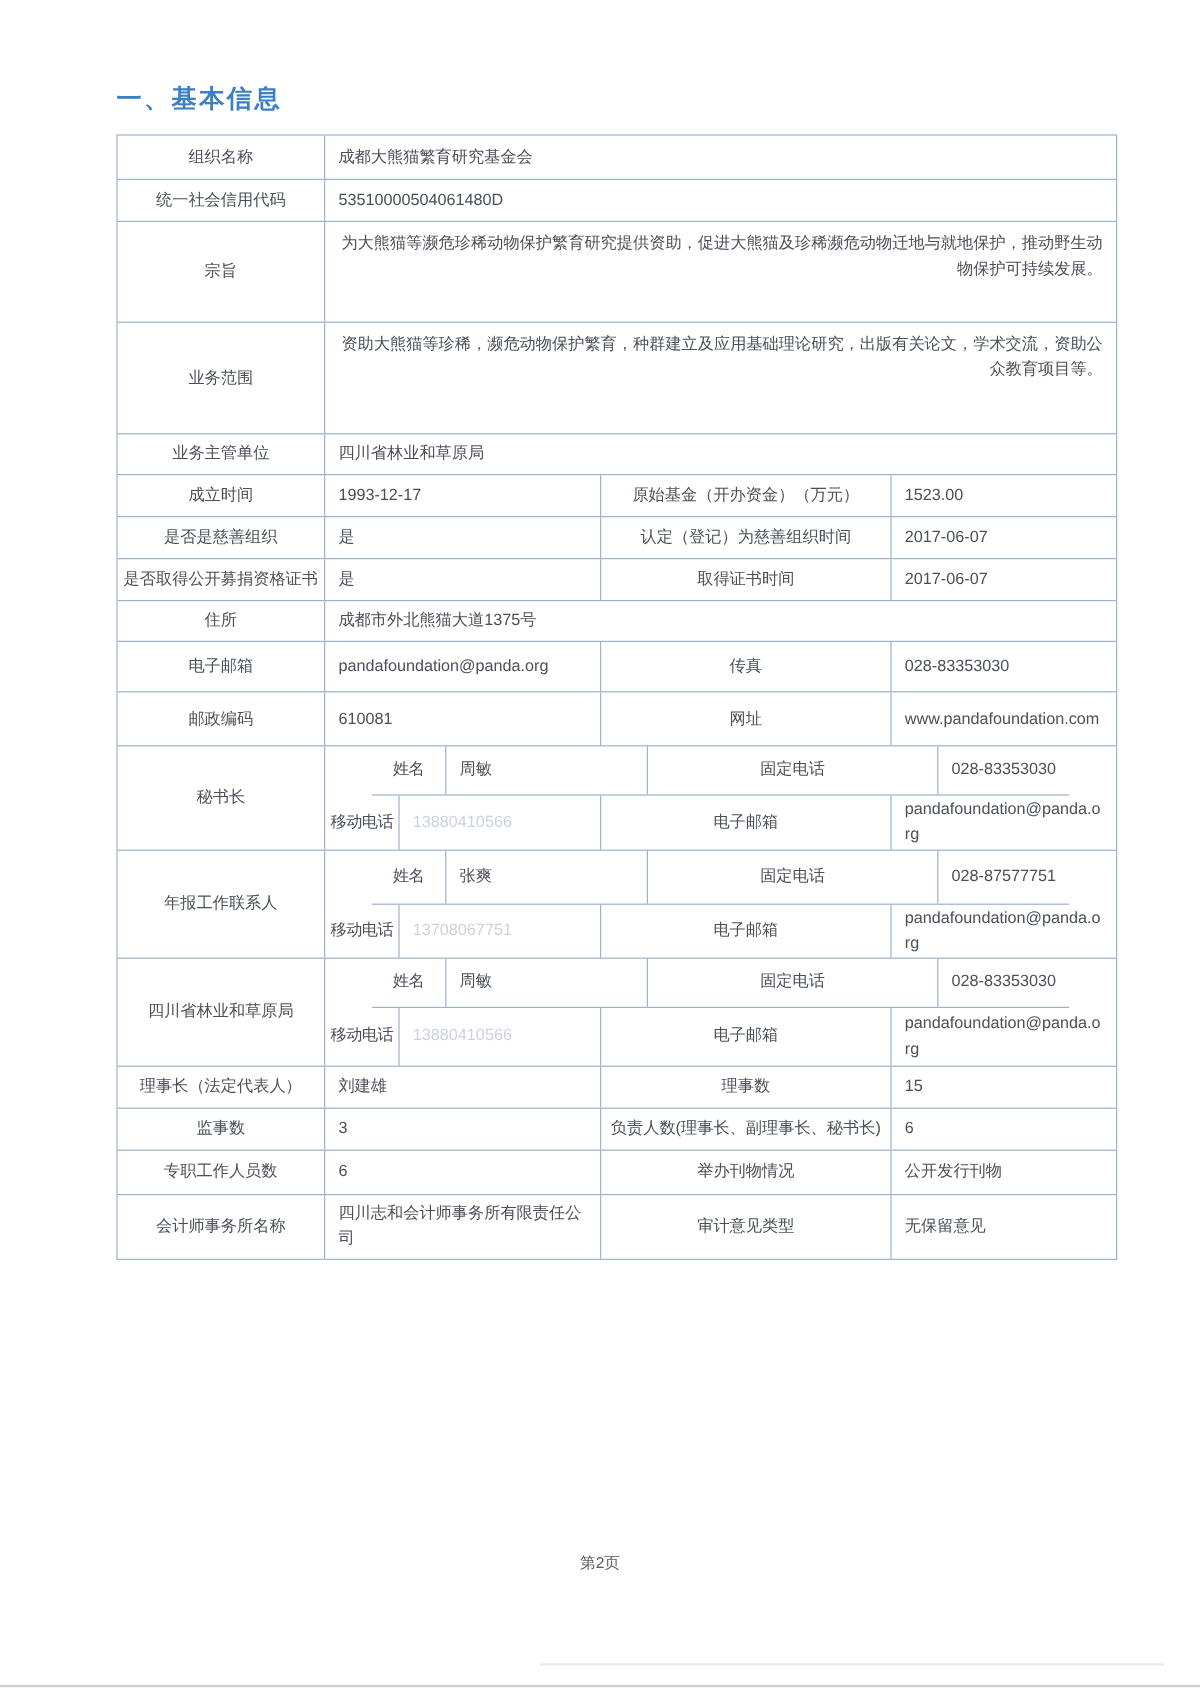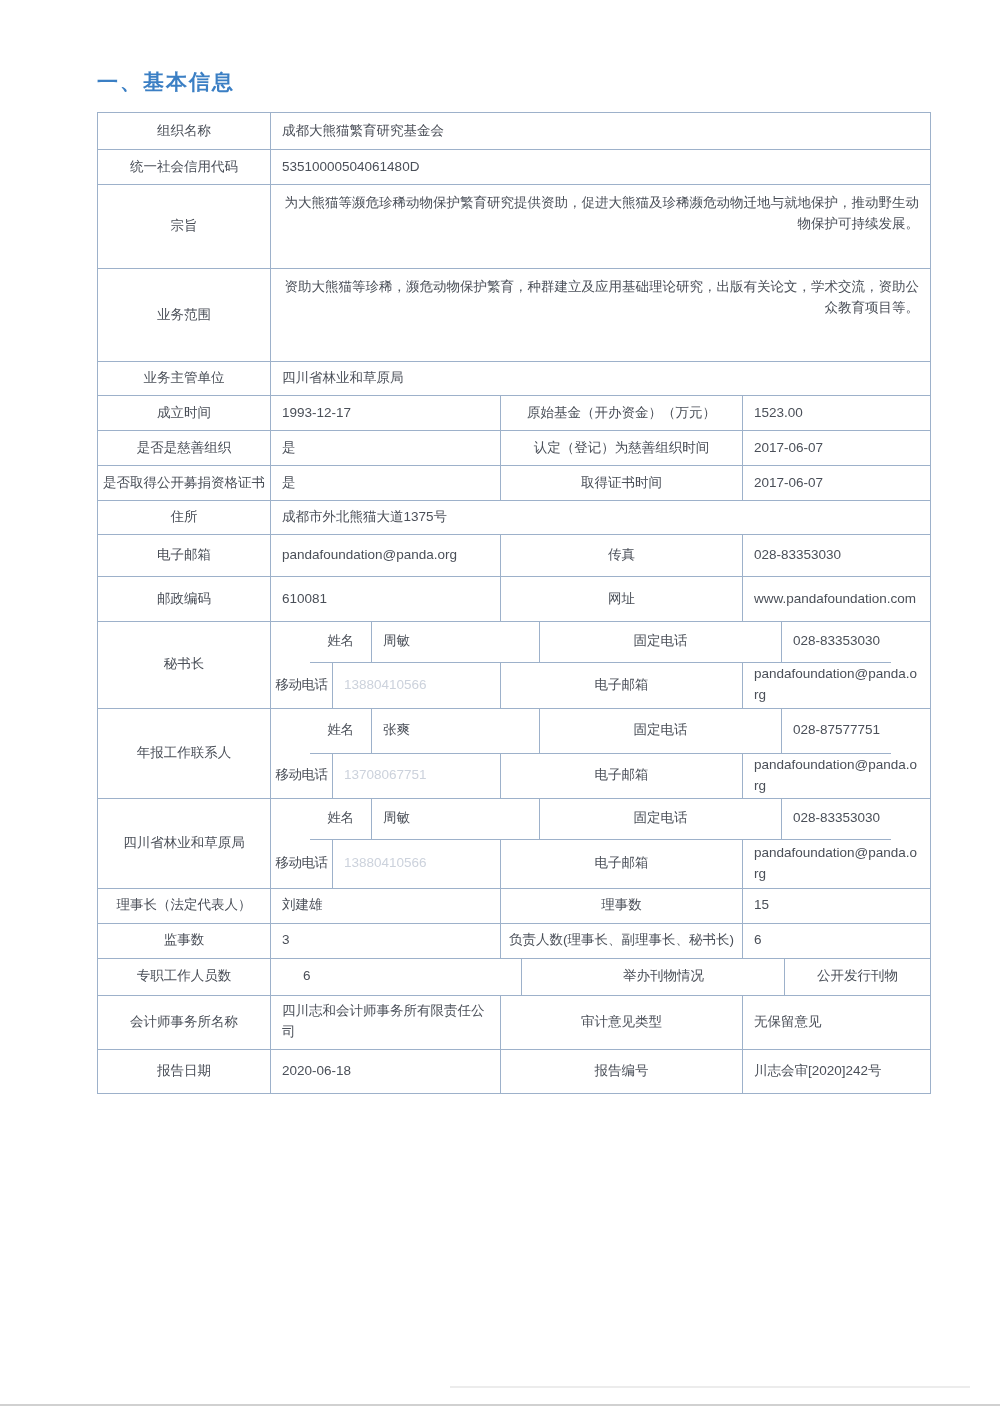--- a/index.html
+++ b/index.html
@@ -222,34 +222,29 @@
         <div class="cell value">刘建雄</div>
         <div class="cell label2">理事数</div>
         <div class="cell value2">15</div>
       </div>
       <div class="row quad" style="min-height: 34px;">
         <div class="cell label">监事数</div>
         <div class="cell value">3</div>
         <div class="cell label2">负责人数(理事长、副理事长、秘书长)</div>
         <div class="cell value2">6</div>
       </div>
-      <div class="row quad" style="min-height: 36px; gap: 21px;">
+      <div class="row quad" style="min-height: 36px;">
         <div class="cell label">专职工作人员数</div>
         <div class="cell value">6</div>
         <div class="cell label2">举办刊物情况</div>
         <div class="cell value2">公开发行刊物</div>
       </div>
       <div class="row quad" style="min-height: 53px;">
         <div class="cell label">会计师事务所名称</div>
         <div class="cell value">四川志和会计师事务所有限责任公司</div>
         <div class="cell label2">审计意见类型</div>
         <div class="cell value2">无保留意见</div>
       </div>
-      <div class="row quad" style="min-height: 43px;">
-        <div class="cell label">报告日期</div>
-        <div class="cell value">2020-06-18</div>
-        <div class="cell label2">报告编号</div>
-        <div class="cell value2">川志会审[2020]242号</div>
-      </div>
     </div>
+  <div class="footer">第2页</div>
   <div class="scan-smudge"></div>
   <div class="scan-line"></div>
 </div>
 
 </body></html>

